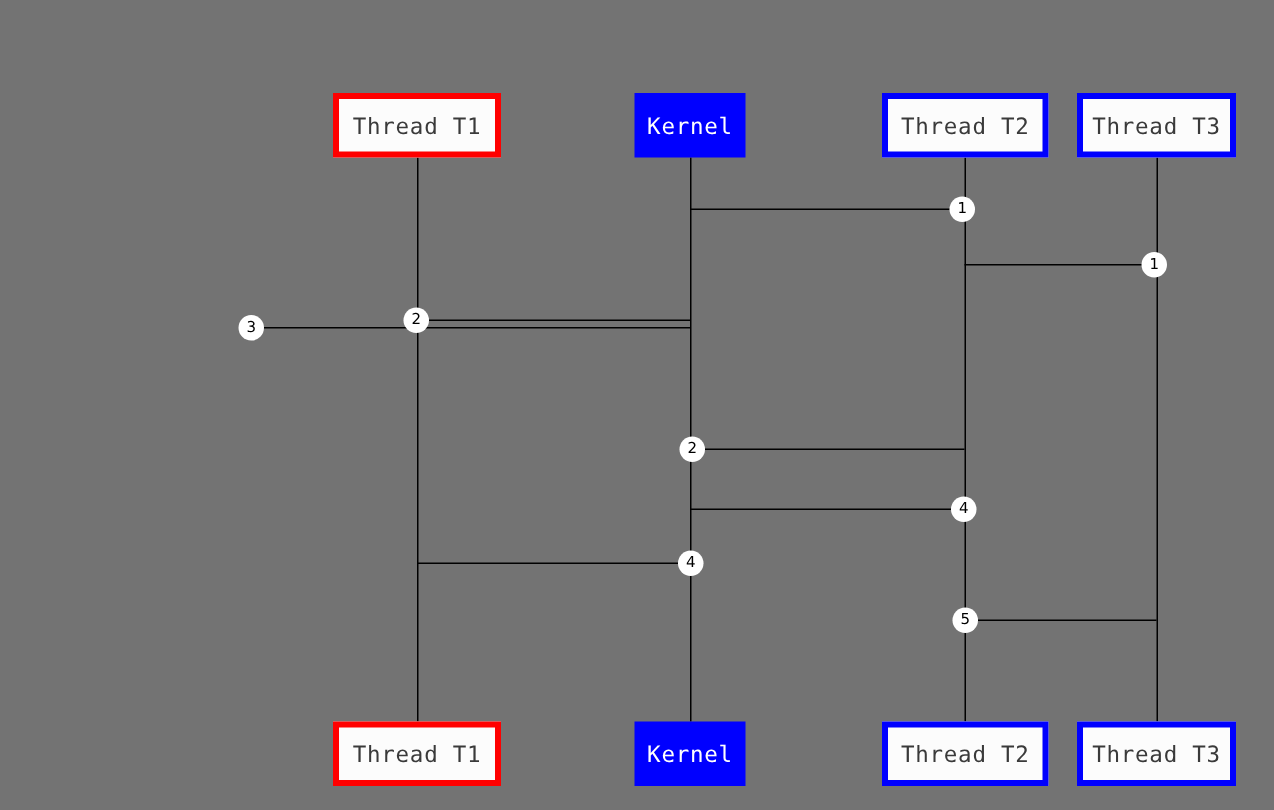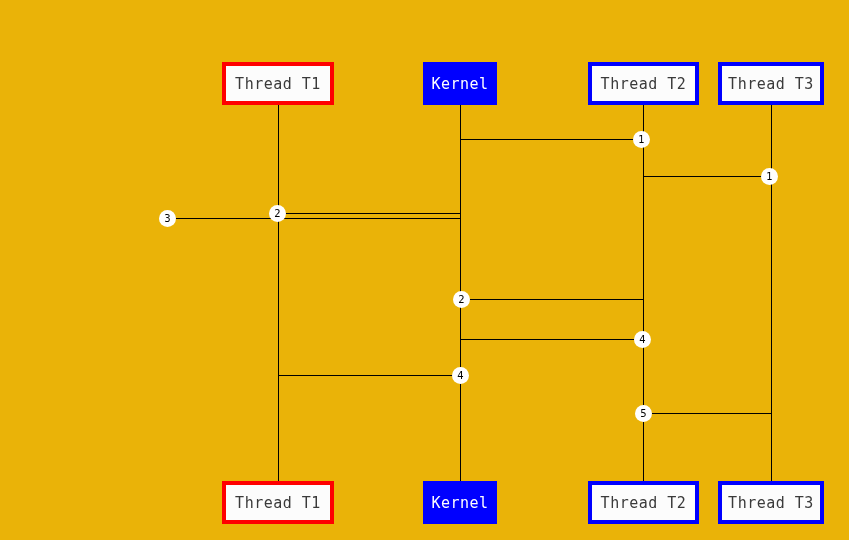--- a/index.html
+++ b/index.html
@@ -4,21 +4,21 @@
 <style>
   html, body {
     margin: 0;
     padding: 0;
     background: #000000;
   }
   #canvas {
     position: relative;
     width: 849px;
     height: 540px;
-    background: #eab308;
+    background: #737373;
     overflow: hidden;
     font-family: "DejaVu Sans Mono", "Liberation Mono", monospace;
   }
 
   
   .participant {
     position: absolute;
     box-sizing: border-box;
     display: flex;
     align-items: center;

